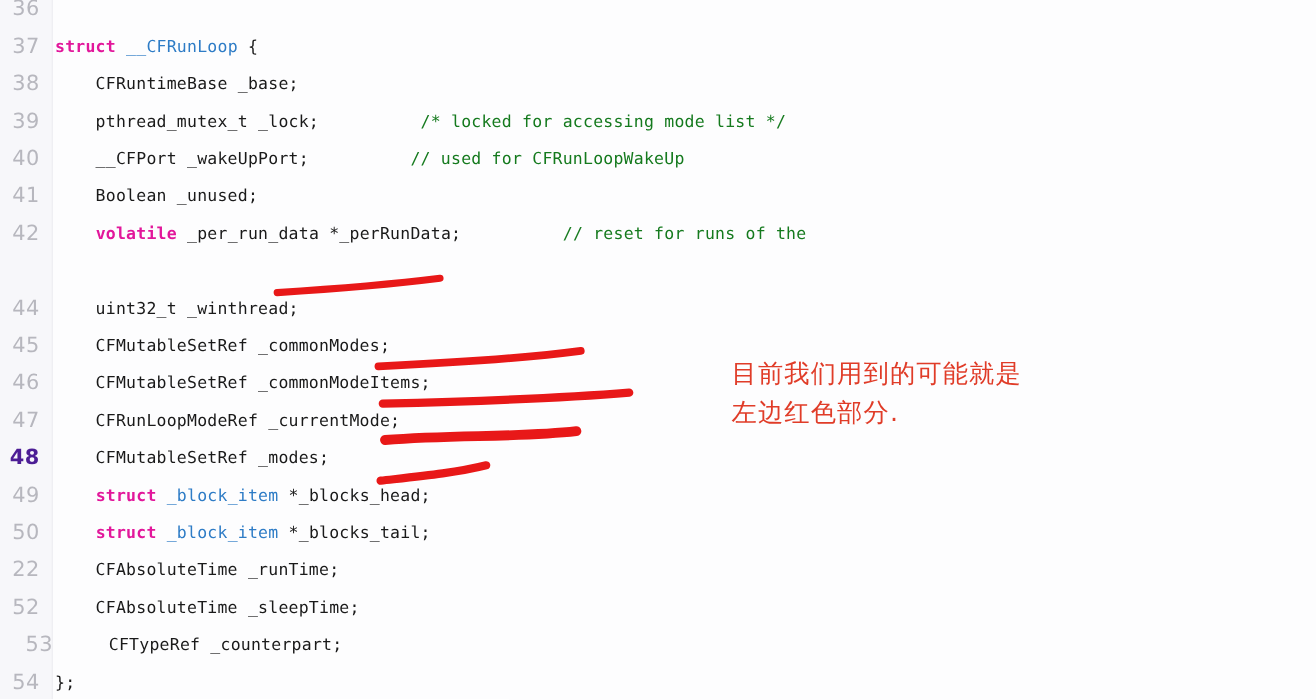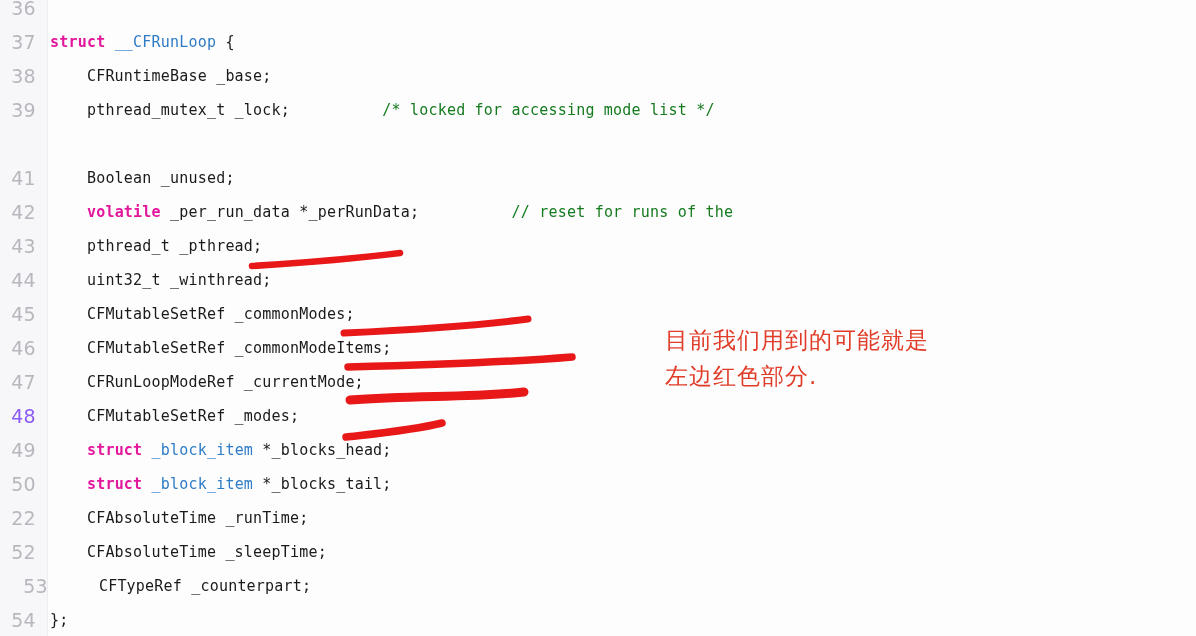--- a/index.html
+++ b/index.html
@@ -53,22 +53,22 @@
     left: 0;
     width: 36px;
     text-align: right;
     font-size: 19px;
     color: #b7b7be;
     line-height: 34px;
     font-family: "DejaVu Sans", "Liberation Sans", sans-serif;
     letter-spacing: 0.3px;
   }
   .ln.active {
-    color: #8b5cf6;
-    font-weight: normal;
+    color: #4c1d95;
+    font-weight: bold;
   }
 
   .src {
     position: absolute;
     left: 50px;
     top: 0;
     font-size: 15px;
     line-height: 34px;
     color: #1a1a1a;
     white-space: pre;
@@ -106,23 +106,23 @@
 
 <div id="screen">
 
   <div id="gutter"></div>
 
   <div id="code-surface">
       <div class="code-line" style="top: -9px;"><span class="ln">36</span><span class="src"></span></div>
       <div class="code-line" style="top: 25px;"><span class="ln">37</span><span class="src"><span class="kw">struct</span><span> </span><span class="type">__CFRunLoop</span><span> {</span></span></div>
       <div class="code-line" style="top: 59px;"><span class="ln">38</span><span class="src"><span>    CFRuntimeBase _base;</span></span></div>
       <div class="code-line" style="top: 93px;"><span class="ln">39</span><span class="src"><span>    pthread_mutex_t _lock;          </span><span class="comment">/* locked for accessing mode list */</span></span></div>
+      <div class="code-line" style="top: 127px;"><span class="ln">40</span><span class="src"><span>    __CFPort _wakeUpPort;          </span><span class="comment">// used for CFRunLoopWakeUp</span></span></div>
       <div class="code-line" style="top: 161px;"><span class="ln">41</span><span class="src"><span>    Boolean _unused;</span></span></div>
       <div class="code-line" style="top: 195px;"><span class="ln">42</span><span class="src"><span>    </span><span class="kw">volatile</span><span> _per_run_data *_perRunData;          </span><span class="comment">// reset for runs of the</span></span></div>
-      <div class="code-line" style="top: 229px;"><span class="ln">43</span><span class="src"><span>    pthread_t _pthread;</span></span></div>
       <div class="code-line" style="top: 263px;"><span class="ln">44</span><span class="src"><span>    uint32_t _winthread;</span></span></div>
       <div class="code-line" style="top: 297px;"><span class="ln">45</span><span class="src"><span>    CFMutableSetRef _commonModes;</span></span></div>
       <div class="code-line" style="top: 331px;"><span class="ln">46</span><span class="src"><span>    CFMutableSetRef _commonModeItems;</span></span></div>
       <div class="code-line" style="top: 365px;"><span class="ln">47</span><span class="src"><span>    CFRunLoopModeRef _currentMode;</span></span></div>
       <div class="code-line" style="top: 399px;"><span class="ln active">48</span><span class="src"><span>    CFMutableSetRef _modes;</span></span></div>
       <div class="code-line" style="top: 433px;"><span class="ln">49</span><span class="src"><span>    </span><span class="kw">struct</span><span> </span><span class="type">_block_item</span><span> *_blocks_head;</span></span></div>
       <div class="code-line" style="top: 467px;"><span class="ln">50</span><span class="src"><span>    </span><span class="kw">struct</span><span> </span><span class="type">_block_item</span><span> *_blocks_tail;</span></span></div>
       <div class="code-line" style="top: 501px;"><span class="ln">22</span><span class="src"><span>    CFAbsoluteTime _runTime;</span></span></div>
       <div class="code-line" style="top: 535px;"><span class="ln">52</span><span class="src"><span>    CFAbsoluteTime _sleepTime;</span></span></div>
       <div class="code-line" style="top: 569px; margin-left: 12px;"><span class="ln">53</span><span class="src"><span>    CFTypeRef _counterpart;</span></span></div>

